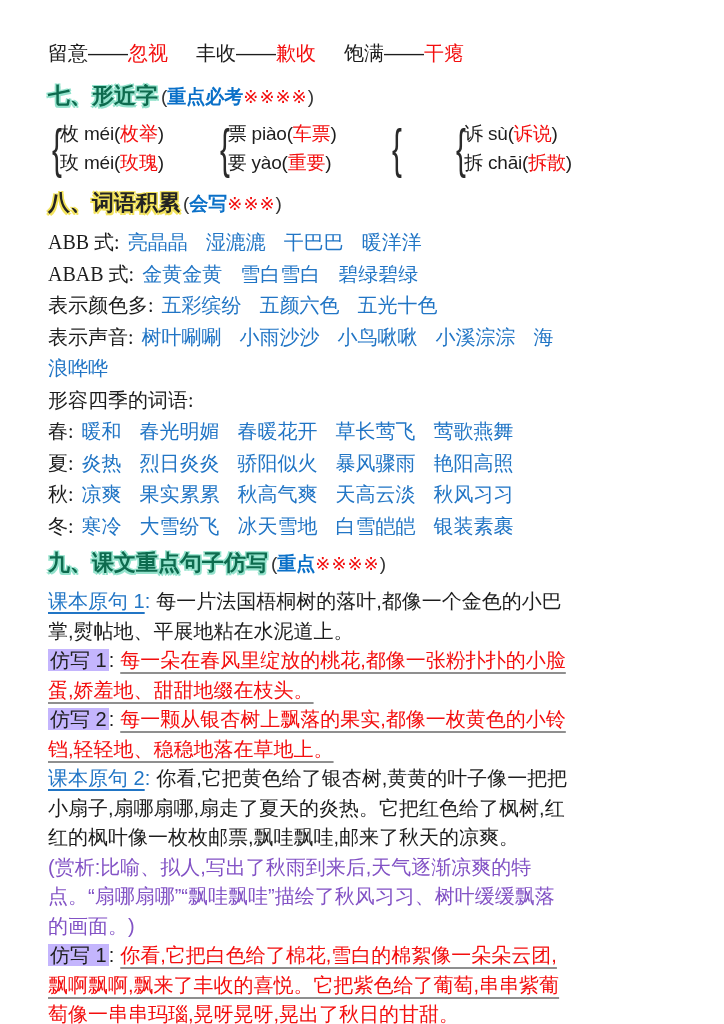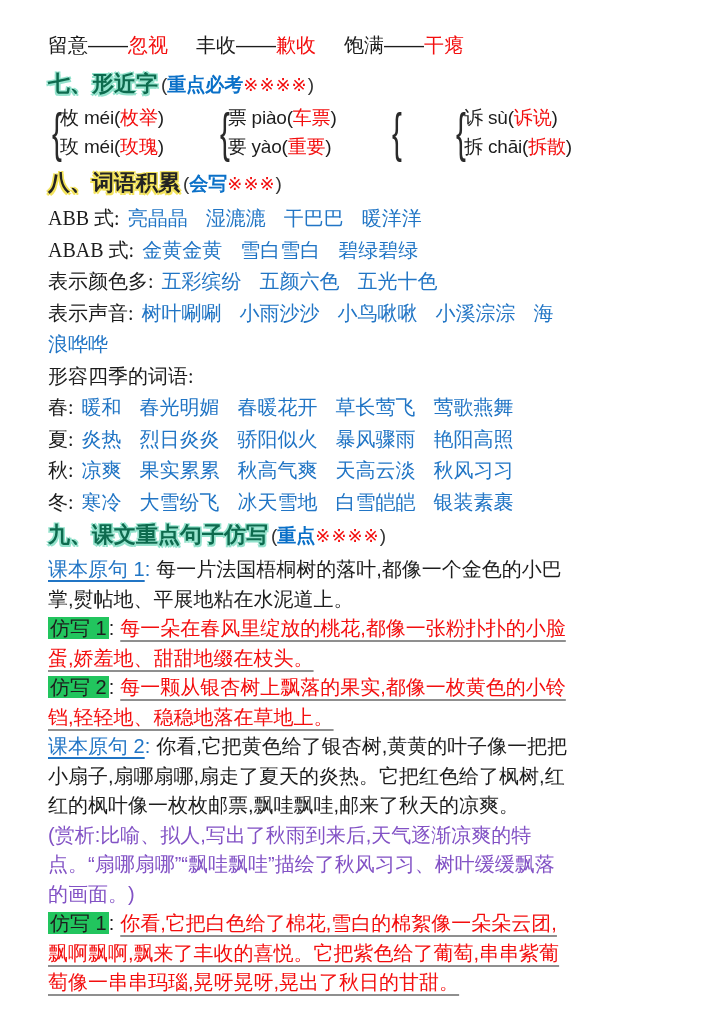--- a/index.html
+++ b/index.html
@@ -1,26 +1,26 @@
 <!DOCTYPE html>
 <html><head>
 <meta charset="utf-8">
 <style>
   html,body { margin:0; padding:0; background:#ffffff; }
   .page {
     width:620px; height:1024px; box-sizing:border-box;
-    padding:26px 48px 0 48px; overflow:hidden;
+    padding:34px 48px 0 48px; overflow:hidden;
     font-family:"Liberation Sans","DejaVu Sans",sans-serif;
     color:#1d1d1d; background:#ffffff;
   }
   .red { color:#f30e0e; }
   
   .antonyms { font-size:20px; margin:6px 0 12px; display:flex; gap:28px; white-space:nowrap; }
   
-  .h { font-size:22px; font-weight:bold; margin:4px 0 6px; line-height:26px; }
+  .h { font-size:22px; font-weight:bold; margin:4px 0 6px; line-height:34px; }
   .h-green { color:#0d6b4e;
     text-shadow:1.5px 1.5px 0 #93e2cc,-1.5px -1.5px 0 #93e2cc,1.5px -1.5px 0 #93e2cc,-1.5px 1.5px 0 #93e2cc; }
   .h-yellow { color:#232323;
     text-shadow:1.5px 1.5px 0 #f3e35a,-1.5px -1.5px 0 #f3e35a,1.5px -1.5px 0 #f3e35a,-1.5px 1.5px 0 #f3e35a; }
   .note { font-weight:normal; font-size:19px; color:#333; text-shadow:none; margin-left:3px; }
   .note .tag { color:#0a70c8; font-weight:bold; }
   .note .stars { color:#f30e0e; font-size:18px; letter-spacing:1px; }
   
   .xjz-row { display:flex; justify-content:space-between; align-items:center; margin:4px 0 10px; }
   .xjz { display:flex; align-items:center; }
@@ -29,21 +29,21 @@
   .pair { display:flex; flex-direction:column; gap:2px; }
   .pline { font-size:19px; line-height:27px; white-space:nowrap; letter-spacing:-0.2px; }
   
   .wrow { font-size:20px; line-height:31.5px; margin:0; white-space:pre-wrap;font-family:Liberation Serif, serif; }
   .wrow .words { color:#2175c5; margin-left:8px; word-spacing:4px; }
   
   .para { font-size:20px; line-height:29.5px; margin:0; }
   .purple { color:#8252c5; }
   .src-label { color:#2175c5; text-decoration:underline; text-underline-offset:4px; }
   .src-colon { color:#2175c5; padding-right:6px; }
-  .fx-label { background:#22c55e; padding:0 2px; }
+  .fx-label { background:#c4b5fd; padding:0 2px; }
   .fx-colon { padding-right:6px; }
   .red-ul { color:#f30e0e; text-decoration:underline; text-decoration-color:#8f8f8f;
     text-decoration-thickness:2px; text-underline-offset:5px; }
 </style>
 </head>
 <body>
 
 <div class="page">
 
   <p class="antonyms">

